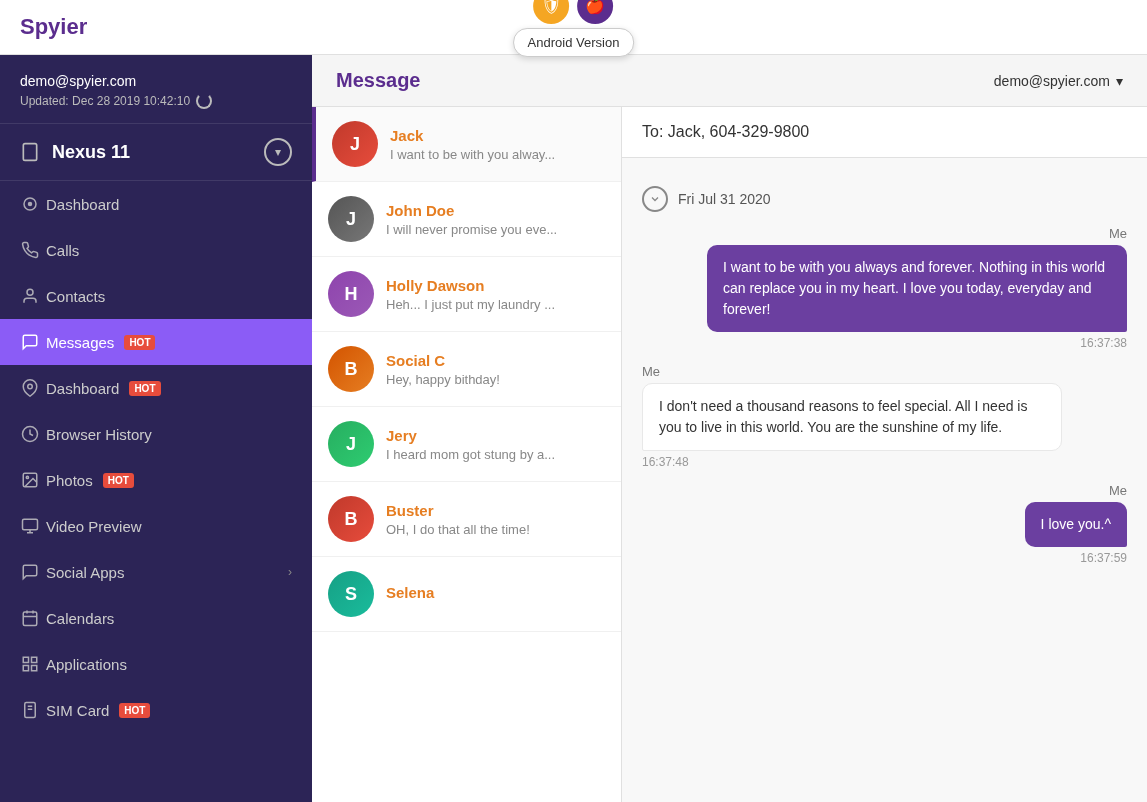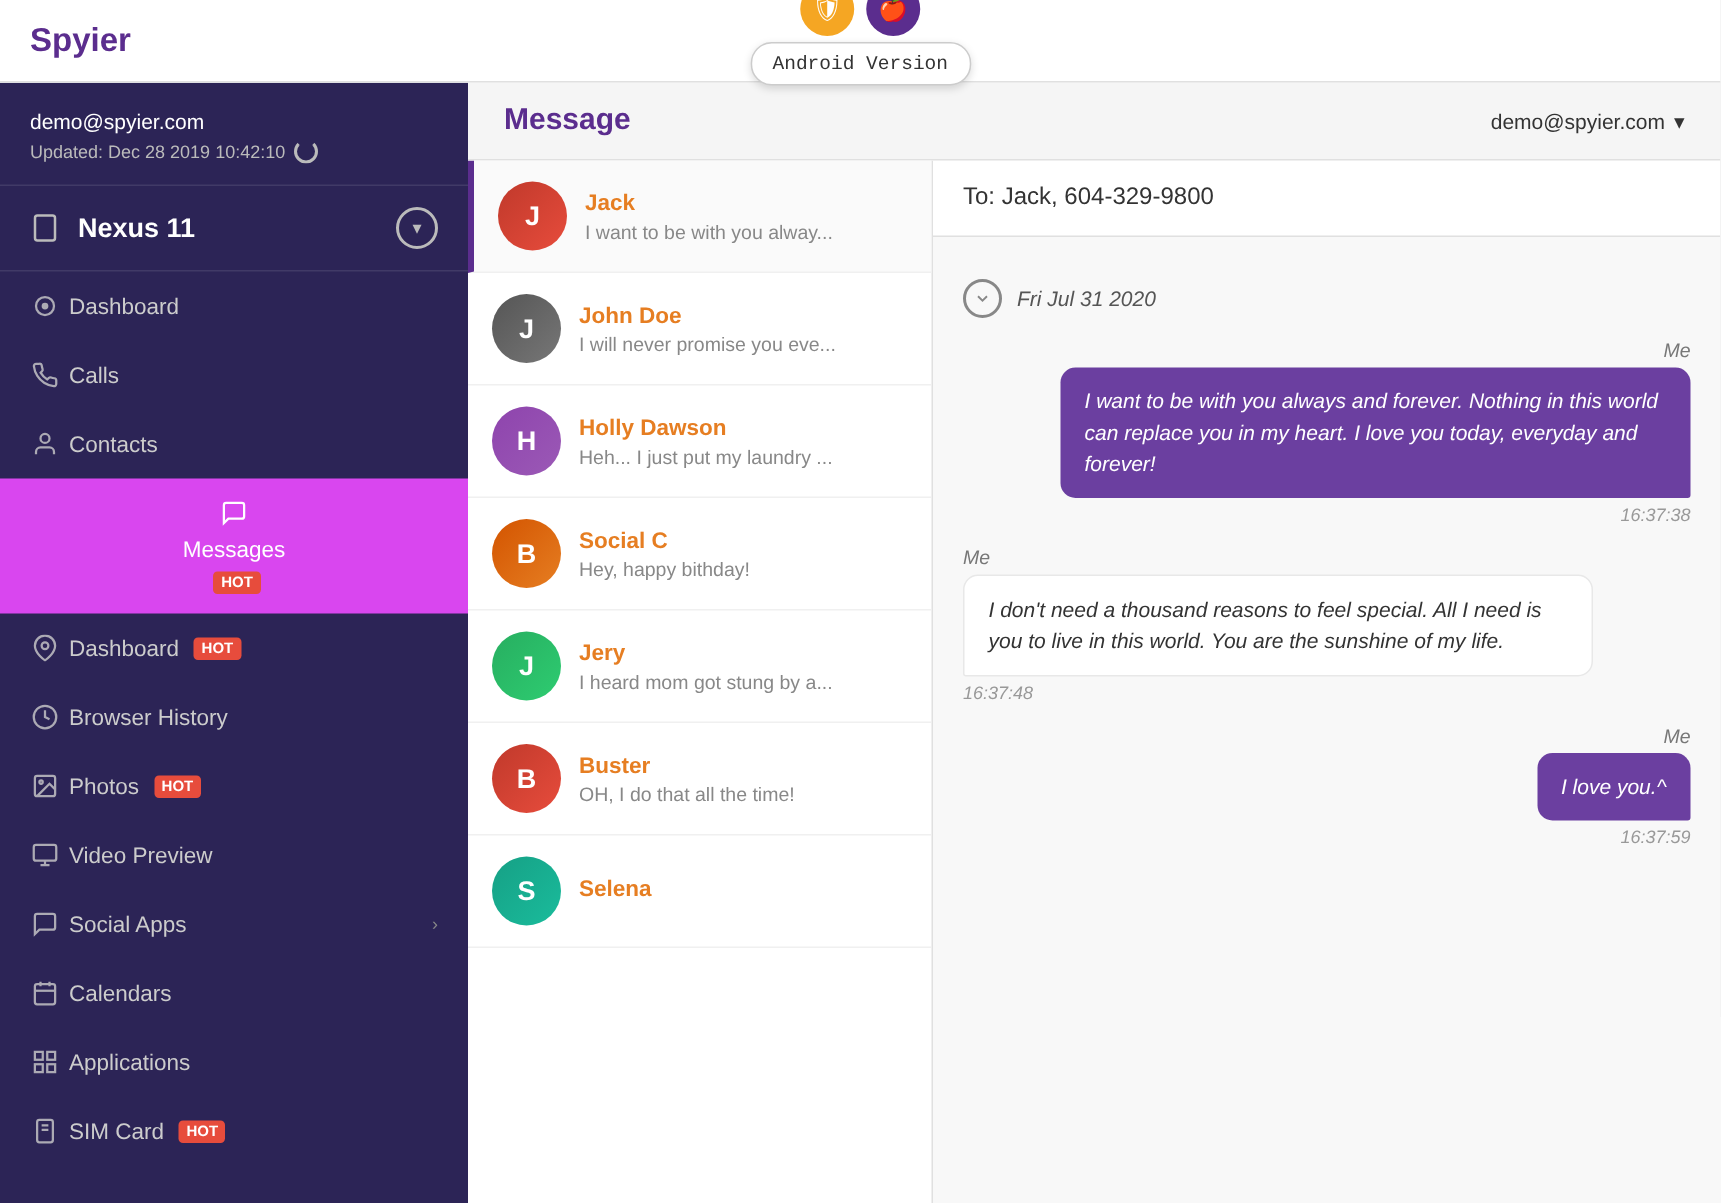--- a/index.html
+++ b/index.html
@@ -58,21 +58,20 @@
     }
     .android-tooltip {
       background: #fff;
       border: 1px solid #ccc;
       border-radius: 14px;
       padding: 6px 14px;
       font-size: 13px;
       color: #333;
       margin-top: 4px;
       box-shadow: 0 2px 6px rgba(0,0,0,0.15);
-      font-family: Liberation Mono, monospace;
     }
 
     
     .main-layout {
       display: flex;
       flex: 1;
       overflow: hidden;
     }
 
     
@@ -142,23 +141,22 @@
       align-items: center;
       gap: 6px;
       padding: 13px 20px;
       cursor: pointer;
       color: #ccc;
       font-size: 15px;
       transition: background 0.2s;
       position: relative;
     }
     .nav-item.active {
-      background: #d946ef;
+      background: #8b5cf6;
       color: #fff;
-      flex-direction: column;
     }
     .nav-item .nav-icon {
       width: 20px;
       height: 20px;
       display: flex;
       align-items: center;
       justify-content: center;
       opacity: 0.8;
     }
     .nav-item.active .nav-icon { opacity: 1; }
@@ -278,21 +276,20 @@
       background: #fff;
       border-bottom: 1px solid #e0e0e0;
       font-size: 16px;
       color: #333;
       font-weight: 500;
     }
     .chat-messages {
       flex: 1;
       overflow-y: auto;
       padding: 16px 20px;
-      font-style: italic;
     }
     .date-divider {
       display: flex;
       align-items: center;
       gap: 10px;
       margin: 12px 0;
     }
     .date-divider .date-circle {
       width: 26px;
       height: 26px;

